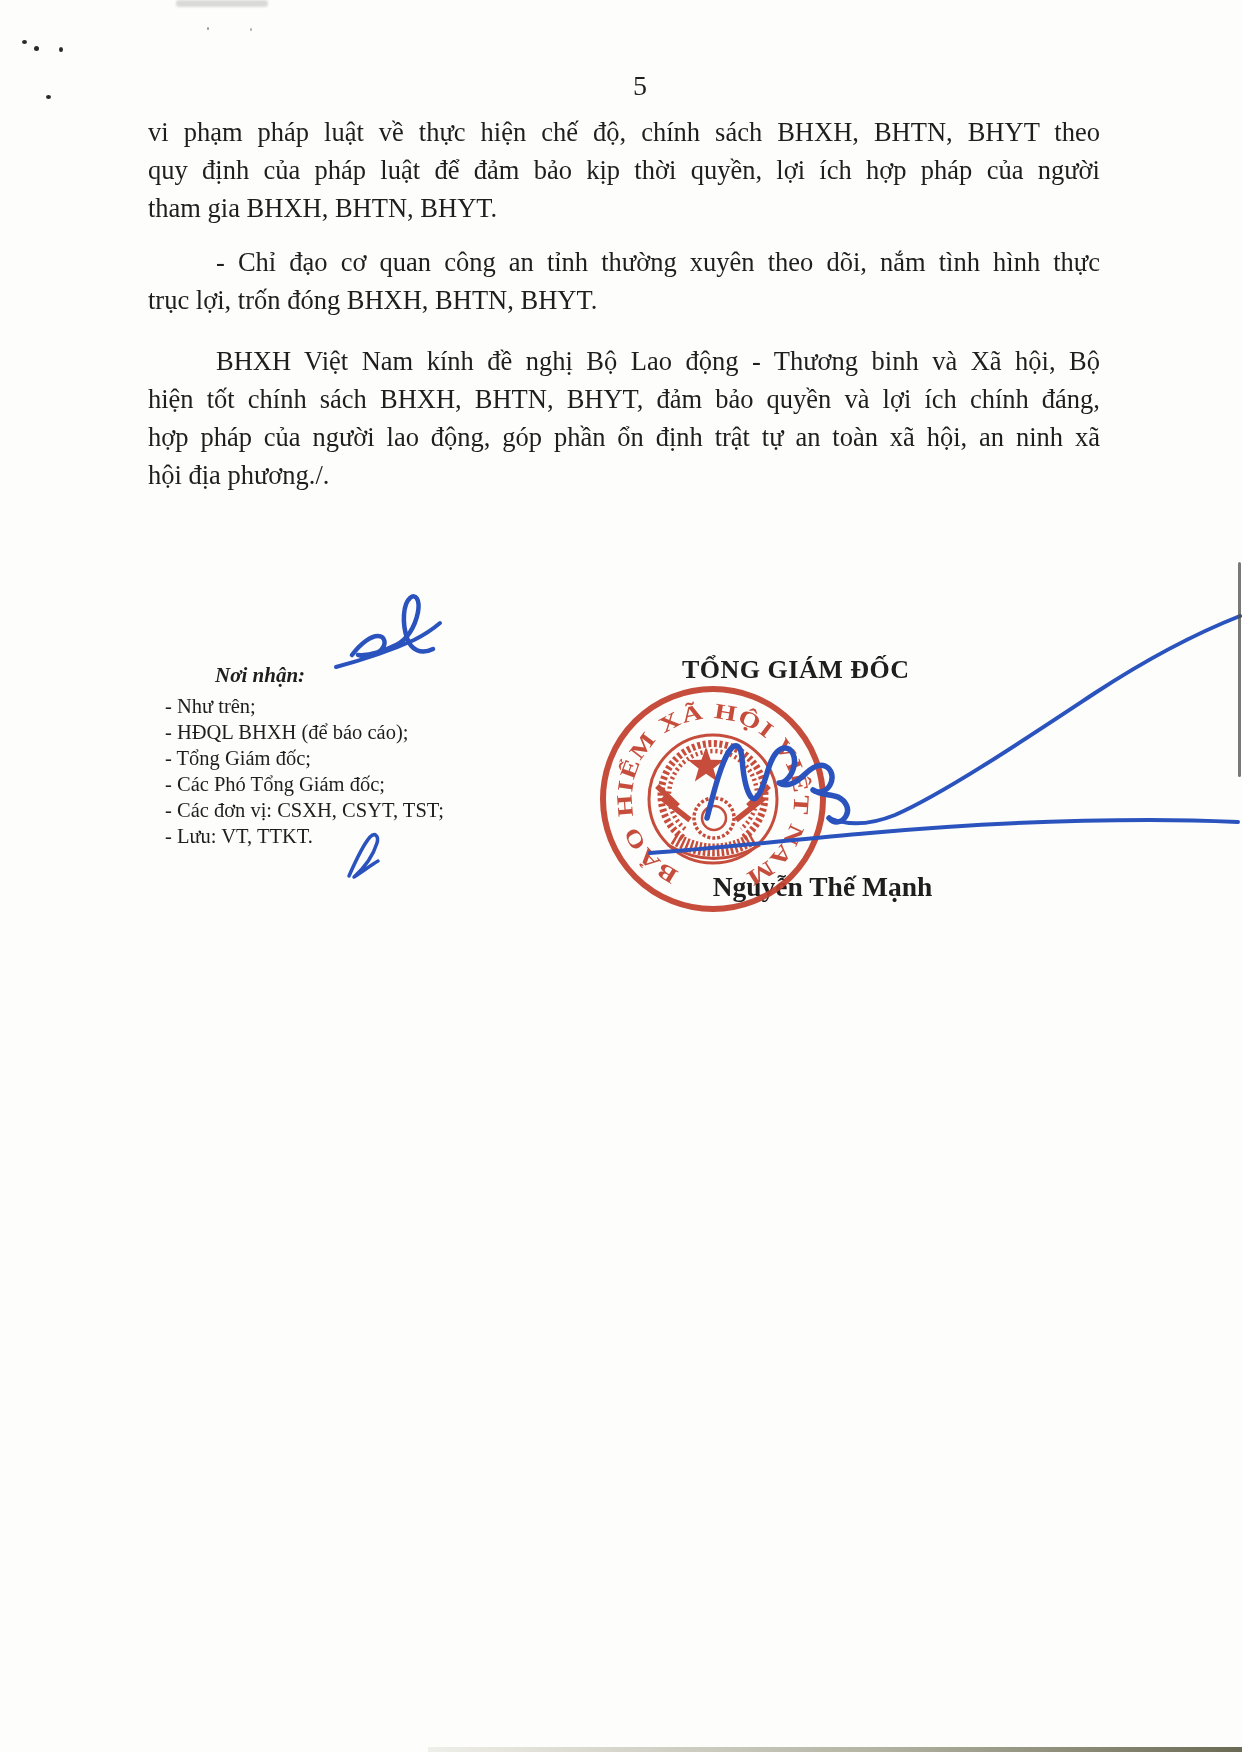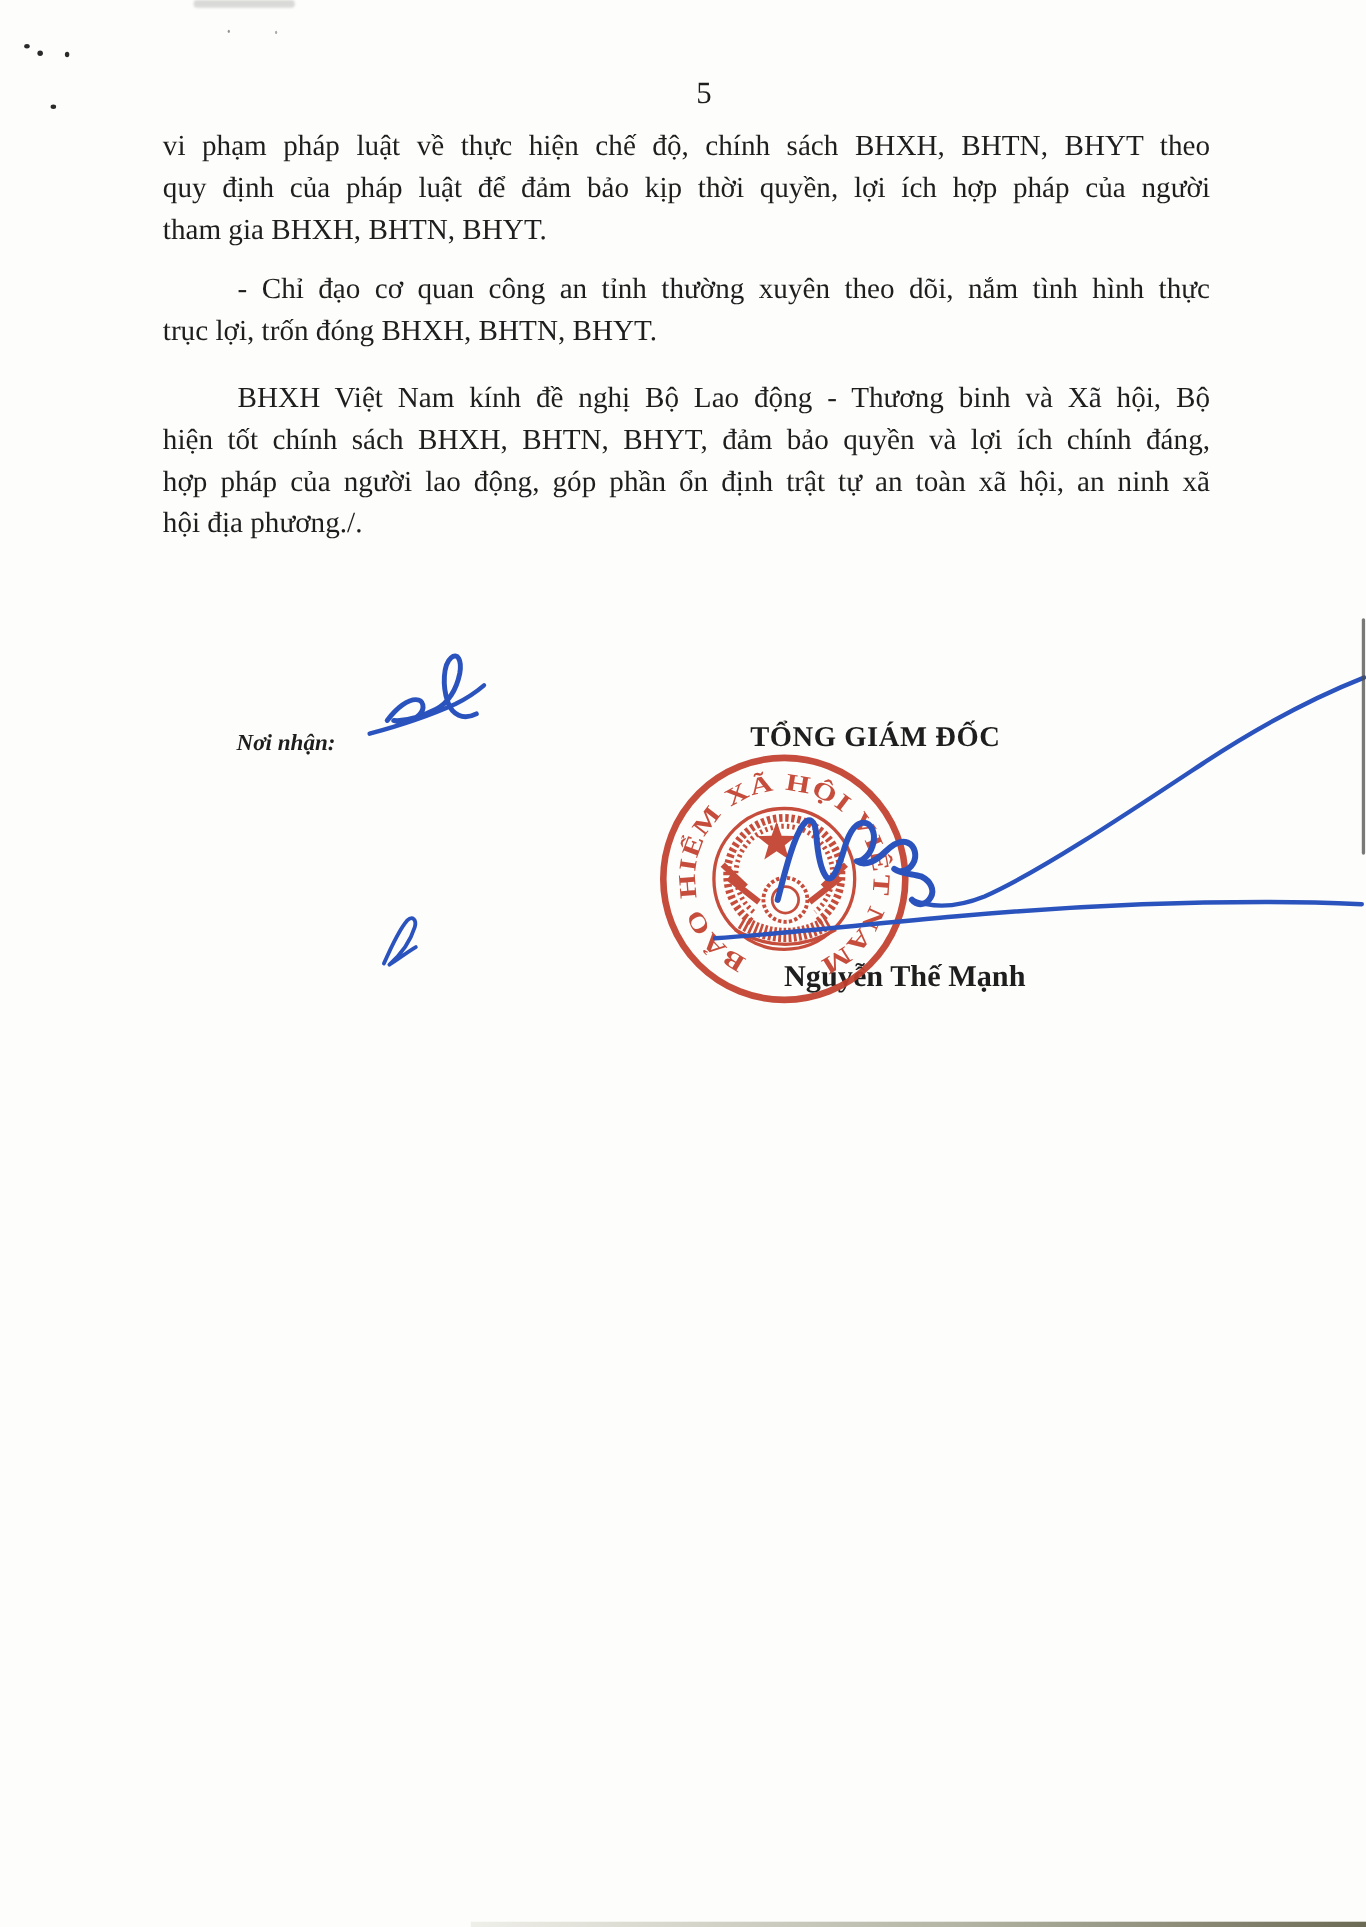--- a/index.html
+++ b/index.html
@@ -71,20 +71,28 @@
       </div>
       <div class="para" style="margin-top: 23px;">
         <div class="jline indent">BHXH Việt Nam kính đề nghị Bộ Lao động - Thương binh và Xã hội, Bộ</div>
         <div class="jline">hiện tốt chính sách BHXH, BHTN, BHYT, đảm bảo quyền và lợi ích chính đáng,</div>
         <div class="jline">hợp pháp của người lao động, góp phần ổn định trật tự an toàn xã hội, an ninh xã</div>
         <div class="jline last">hội địa phương./.</div>
       </div>
     </div>
 
   <div class="recipients-heading">Nơi nhận:</div>
+  <div class="recipients" id="recipients">
+      <div class="recipient-item">- Như trên;</div>
+      <div class="recipient-item">- HĐQL BHXH (để báo cáo);</div>
+      <div class="recipient-item">- Tổng Giám đốc;</div>
+      <div class="recipient-item">- Các Phó Tổng Giám đốc;</div>
+      <div class="recipient-item">- Các đơn vị: CSXH, CSYT, TST;</div>
+      <div class="recipient-item">- Lưu: VT, TTKT.</div>
+    </div>
 
   <div class="sig-title">TỔNG GIÁM ĐỐC</div>
   <div class="sig-name">Nguyễn Thế Mạnh</div>
 
   <svg class="overlay" viewBox="0 0 1242 1752" xmlns="http://www.w3.org/2000/svg">
 
     <g fill="none" stroke="var(--seal,#c2402e)" opacity="0.93">
       <circle cx="713" cy="799" r="110" stroke-width="6"></circle>
       <circle cx="713" cy="799" r="64" stroke-width="3"></circle>
       <path id="ringpath" d="M679.2 871.5 A80 80 0 1 1 746.8 726.5 A80 80 0 1 1 679.2 871.5" stroke="none"></path>

